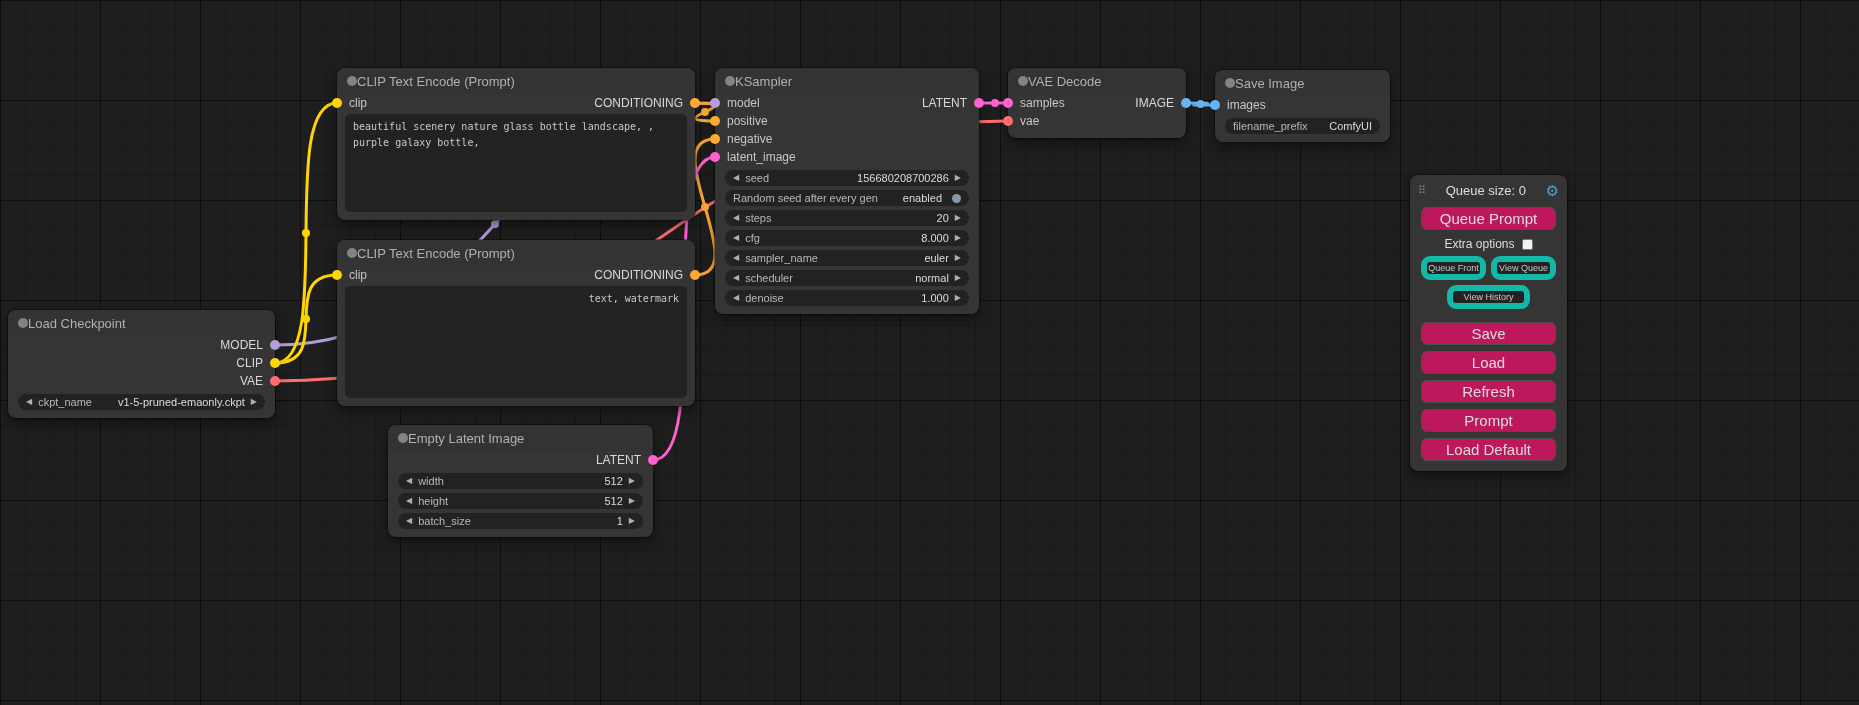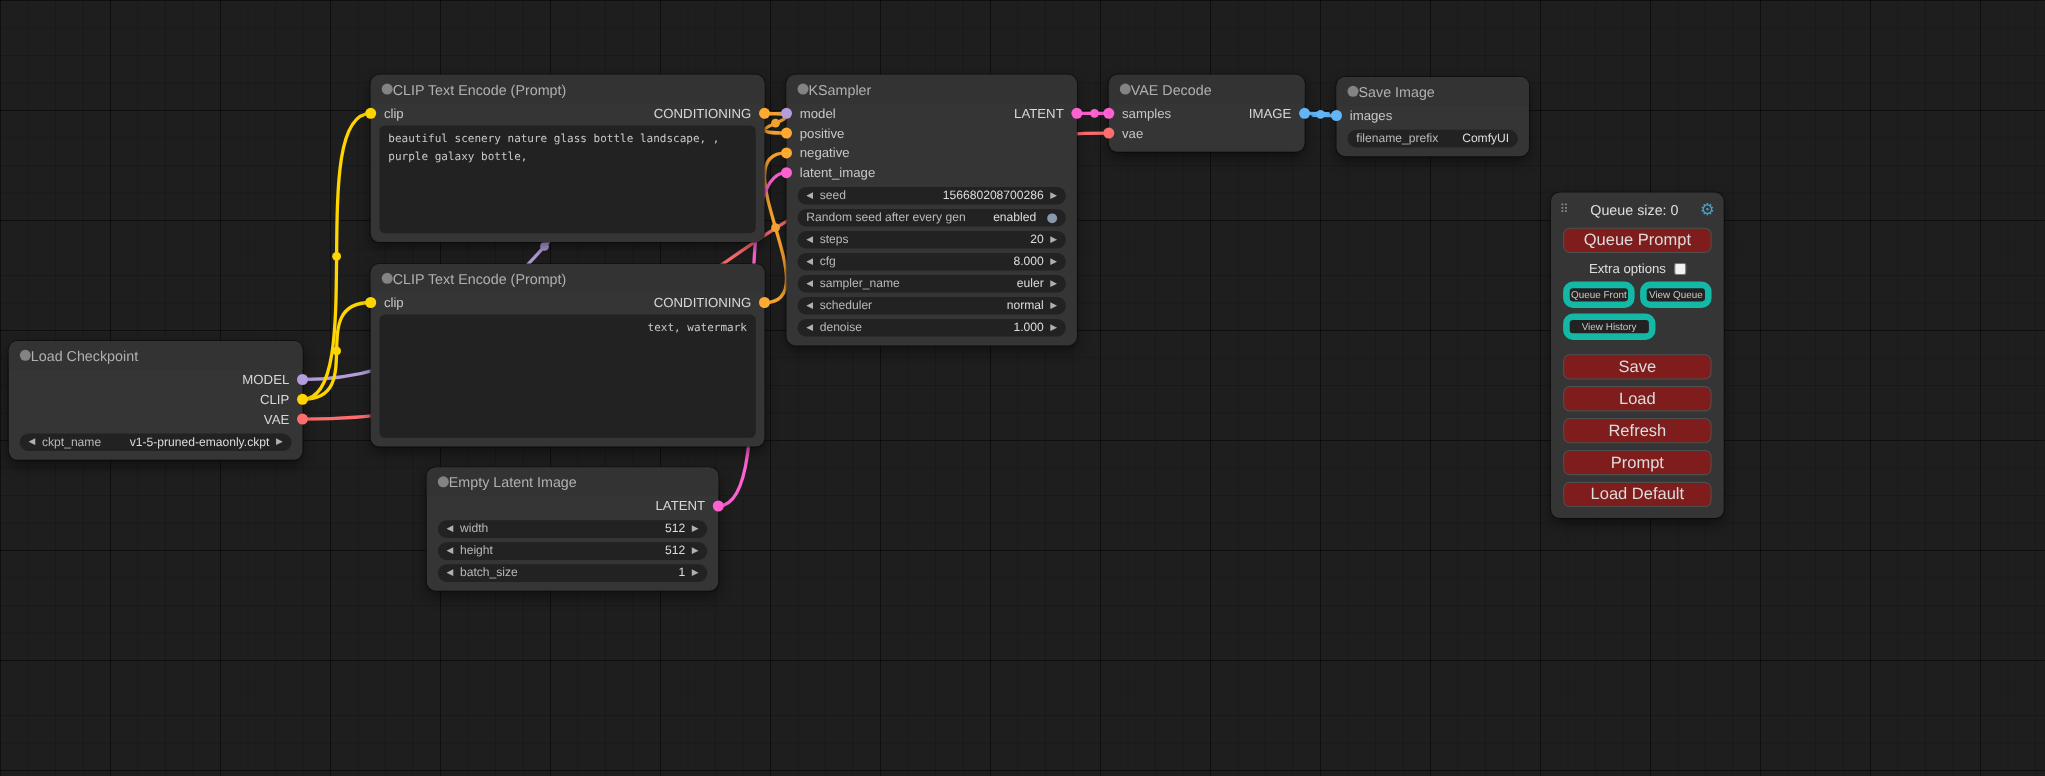--- a/index.html
+++ b/index.html
@@ -39,29 +39,29 @@
     outline:none;resize:none;border-radius:5px;color:#c9c9c9;font-family:"DejaVu Sans Mono",monospace;
     font-size:10px;line-height:1.55;padding:5px 8px}
 
   .menu{position:absolute;z-index:3;left:1410px;top:175px;width:157px;background:#353535;border-radius:8px;
     box-shadow:0 0 0 1px rgba(0,0,0,.35),0 5px 12px rgba(0,0,0,.45);padding:4px 0 10px}
   .menu-header{display:flex;align-items:center;height:22px;padding:0 8px}
   .drag-handle{color:#8a8a8a;font-size:11px;cursor:grab}
   .queue-size{flex:1;text-align:center;font-size:13px;color:#dedede}
   .gear-icon{font-size:15px;cursor:pointer;line-height:1}
   button{font-family:inherit}
-  .btn{display:block;width:calc(100% - 22px);margin:6px auto 0;background:#7f1d1d;border:1px solid #4e4e4e;
+  .btn{display:block;width:calc(100% - 22px);margin:6px auto 0;background:#be185d;border:1px solid #4e4e4e;
     border-radius:6px;color:#dcdcdc;font-size:15px;padding:2px 0;cursor:pointer;text-align:center}
   .btn.group-gap{margin-top:13px}
   .extra-row{display:flex;align-items:center;justify-content:center;gap:7px;margin-top:7px;font-size:12px;color:#dedede}
   .checkbox{width:11px;height:11px;background:#f2f2f2;border-radius:2px;border:1px solid #777;cursor:pointer}
   .pill-row{display:flex;gap:5px;margin:5px 11px 0}
   .pill{flex:1;background:#222;border:6px solid #14b8a6;border-radius:9px;color:#c8c8c8;font-size:9px;
     padding:1px 0;cursor:pointer;white-space:nowrap;text-align:center}
-  .pill-row.single{}
+  .pill-row.single{justify-content:center}
   .pill-row.single .pill{flex:0 0 62%}
 </style>
 </head>
 <body>
 
 <div id="canvas" style="background-color: rgb(30, 30, 30);">
 
   <svg id="wires" width="1859" height="705" viewBox="0 0 1859 705">
       <path d="M 275 345 C 495 345 495 103 715 103" stroke="#b39ddb" stroke-width="3" fill="none" stroke-linecap="round"></path>
       <circle cx="495" cy="224" r="4" fill="#b39ddb"></circle>

